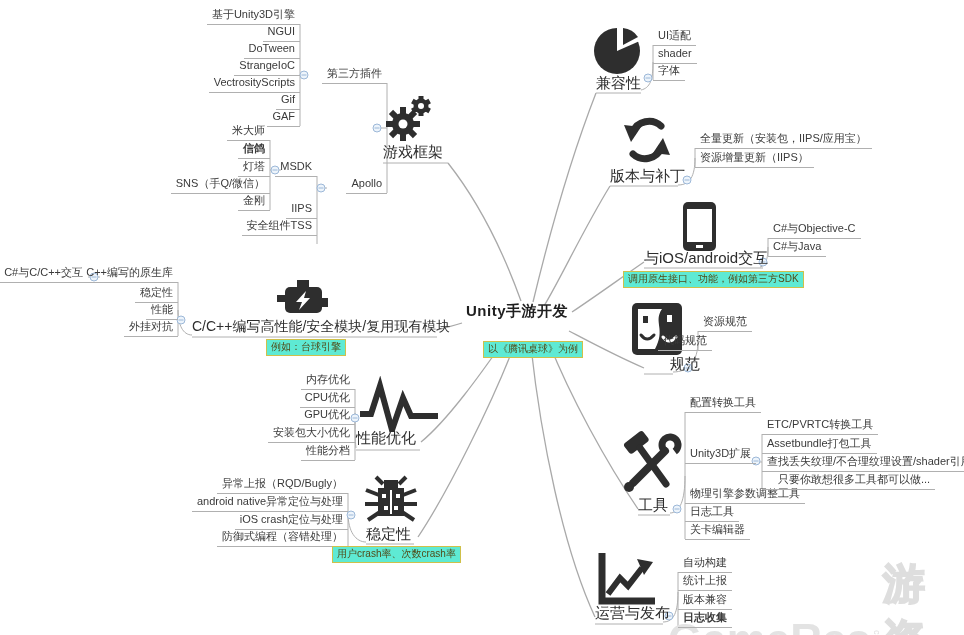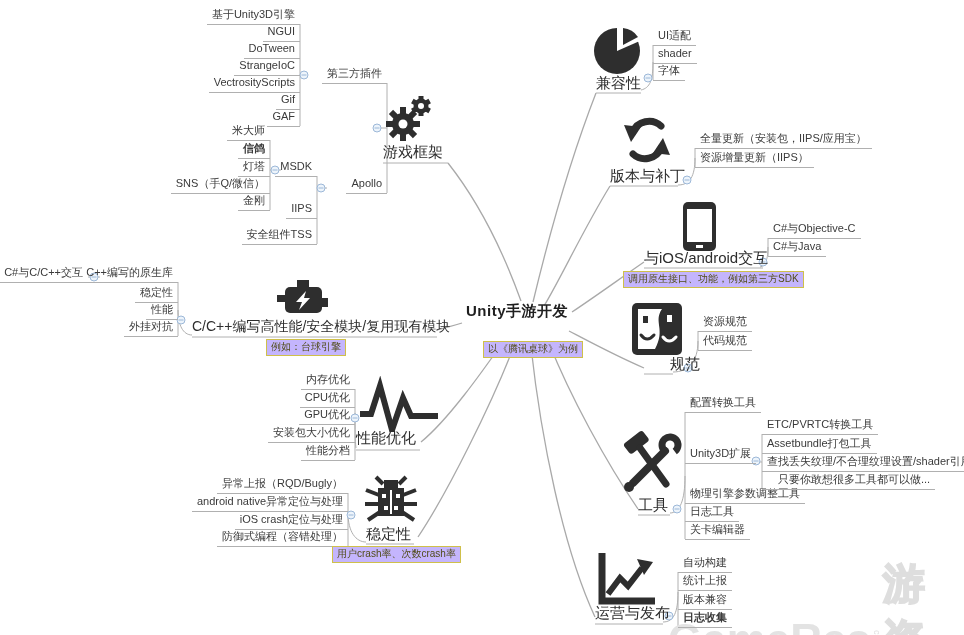--- a/index.html
+++ b/index.html
@@ -10,21 +10,21 @@
   .leaf{
     position:absolute;font-size:11px;line-height:14px;color:#3a3a3a;
     padding:1px 5px 3px;border-bottom:1px solid #b0b0b0;white-space:nowrap;z-index:3;
   }
   .branch{
     position:absolute;font-size:15px;color:#2d2d2d;white-space:nowrap;z-index:3;
   }
   .branch-sm{font-size:14px;}
   .note{
     position:absolute;font-size:10px;line-height:12px;color:#514c1a;
-    background:#c4b5fd;border:1px solid #cfc04a;padding:1px 4px 2px;
+    background:#5eead4;border:1px solid #cfc04a;padding:1px 4px 2px;
     white-space:nowrap;z-index:4;
   }
   .center-title{
     position:absolute;font-size:15px;font-weight:bold;color:#1f1f1f;
     white-space:nowrap;z-index:3;letter-spacing:.5px;
   }
   svg.icon{position:absolute;z-index:3;}
   #wires{position:absolute;left:0;top:0;z-index:1;}
   .watermark{
     position:absolute;left:668px;top:556px;z-index:2;display:flex;align-items:center;
@@ -198,21 +198,21 @@
 <div class="leaf" style="right:664px;top:23px;">NGUI</div>
 <div class="leaf" style="right:664px;top:40px;">DoTween</div>
 <div class="leaf" style="right:664px;top:57px;">StrangeIoC</div>
 <div class="leaf" style="right:664px;top:74px;">VectrosityScripts</div>
 <div class="leaf" style="right:664px;top:91px;">Gif</div>
 <div class="leaf" style="right:664px;top:108px;">GAF</div>
 
 <div class="leaf" style="right:577px;top:175px;">Apollo</div>
 <div class="leaf" style="right:647px;top:158px;">MSDK</div>
 <div class="leaf" style="right:647px;top:200px;">IIPS</div>
-<div class="leaf" style="right:647px;top:226px;">安全组件TSS</div>
+<div class="leaf" style="right:647px;top:217px;">安全组件TSS</div>
 
 <div class="leaf" style="right:694px;top:122px;">米大师</div>
 <div class="leaf" style="right:694px;top:140px;font-weight:bold;">信鸽</div>
 <div class="leaf" style="right:694px;top:158px;">灯塔</div>
 <div class="leaf" style="right:694px;top:175px;">SNS（手Q/微信）</div>
 <div class="leaf" style="right:694px;top:192px;">金刚</div>
 
 <svg class="icon" style="left:592px;top:24px;" width="52" height="52" viewBox="0 0 52 52">
   <circle cx="25" cy="27" r="23" fill="#2e2e2e"></circle>
   <path d="M25,27 L25,1 A27,27 0 0 1 50,16 Z" fill="#fff"></path>
@@ -246,21 +246,21 @@
 <svg class="icon" style="left:631px;top:302px;" width="52" height="54" viewBox="0 0 52 54">
   <rect x="1" y="1" width="50" height="52" rx="5" fill="#2e2e2e"></rect>
   <path d="M7,7 H31 C22,20 35,27 24,47 H7 Z" fill="#fff"></path>
   <rect x="12" y="14" width="5" height="7" fill="#2e2e2e"></rect>
   <rect x="36" y="13" width="5" height="7" fill="#fff"></rect>
   <path d="M10,33 Q16,41 23,33" stroke="#2e2e2e" stroke-width="3" fill="none" stroke-linecap="round"></path>
   <path d="M32,35 Q38,43 45,35" stroke="#fff" stroke-width="3" fill="none" stroke-linecap="round"></path>
 </svg>
 <div class="branch" style="left:670px;top:355px;">规范</div>
 <div class="leaf" style="left:698px;top:313px;">资源规范</div>
-<div class="leaf" style="left:698px;top:332px;">代码规范</div>
+<div class="leaf" style="left:658px;top:332px;">代码规范</div>
 
 <svg class="icon" style="left:620px;top:430px;" width="64" height="66" viewBox="0 0 64 66">
   <circle cx="50" cy="15" r="8" fill="none" stroke="#2e2e2e" stroke-width="7" stroke-dasharray="38 13" transform="rotate(140 50 15)"></circle>
   <line x1="45" y1="21" x2="13" y2="53" stroke="#2e2e2e" stroke-width="8" stroke-linecap="round"></line>
   <circle cx="9" cy="57" r="5" fill="#2e2e2e"></circle>
   <rect x="4" y="6" width="24" height="13" rx="3" fill="#2e2e2e" transform="rotate(-38 16 12)"></rect>
   <line x1="20" y1="18" x2="46" y2="54" stroke="#2e2e2e" stroke-width="7" stroke-linecap="round"></line>
 </svg>
 <div class="branch" style="left:638px;top:496px;">工具</div>
 <div class="leaf" style="left:685px;top:394px;">配置转换工具</div>

